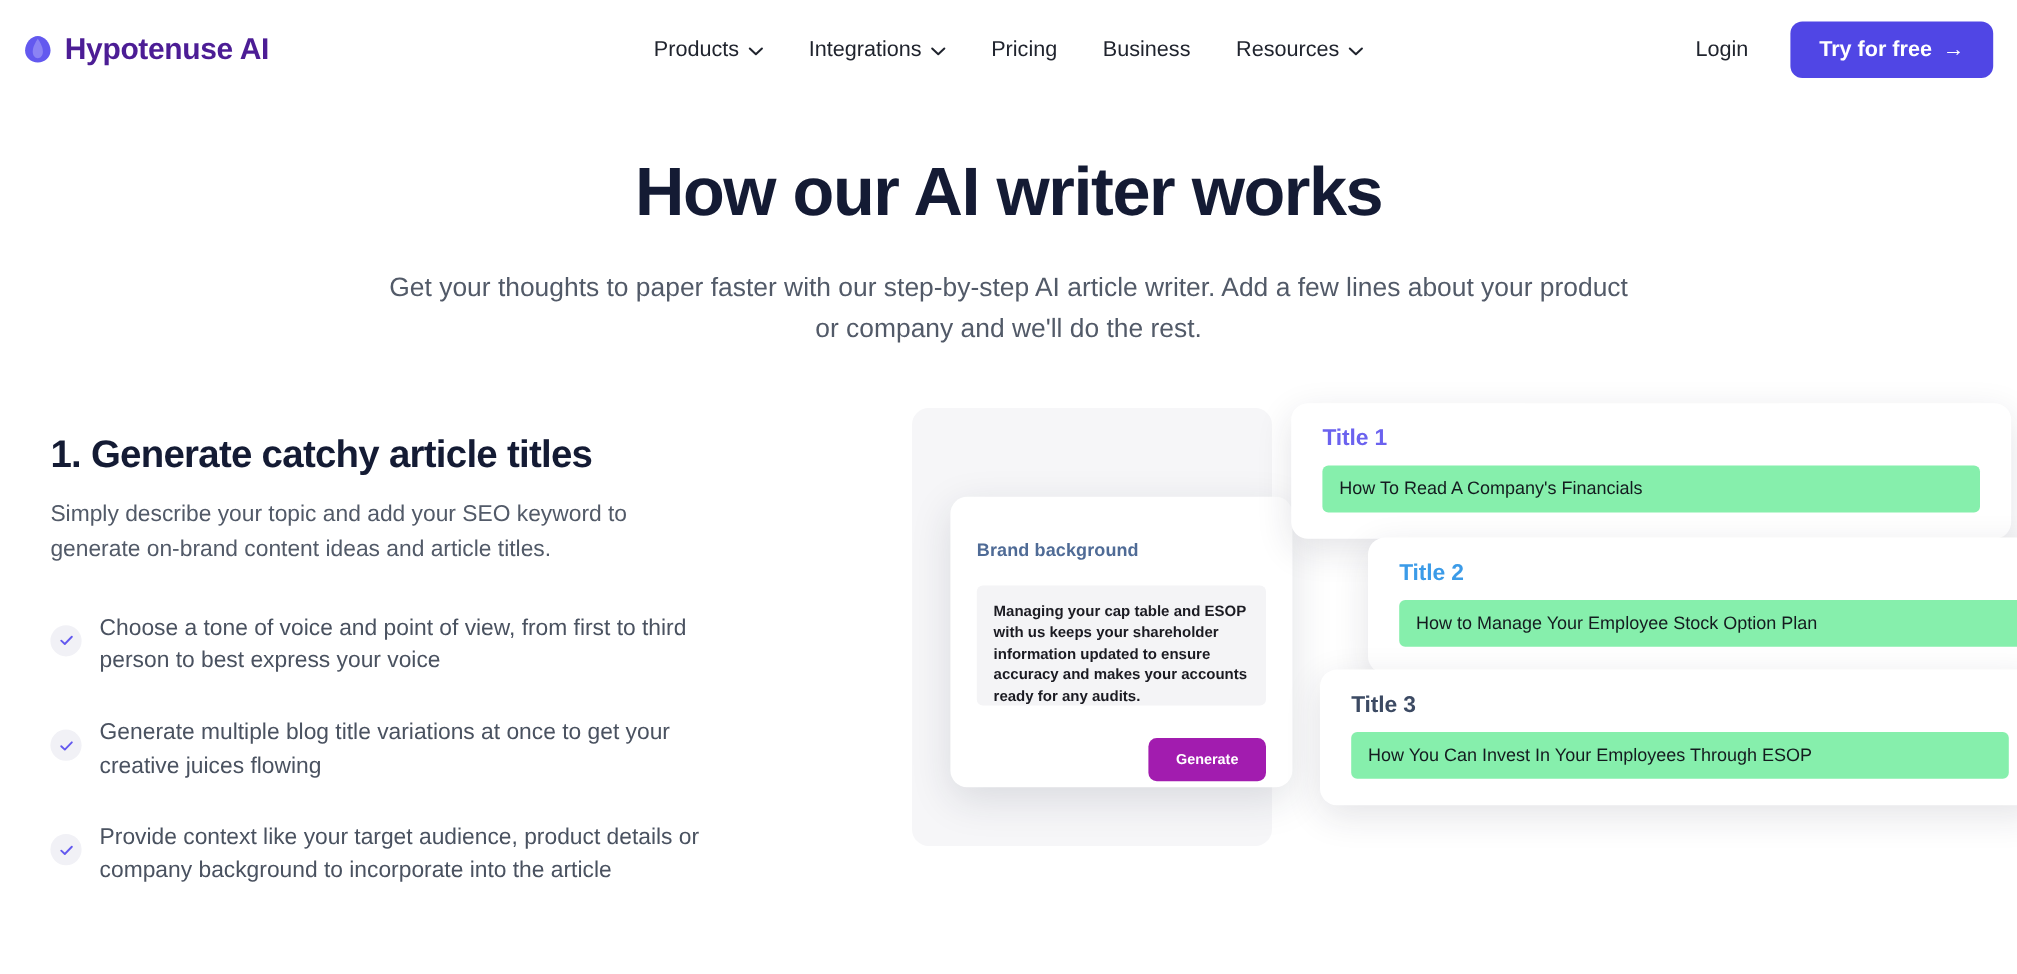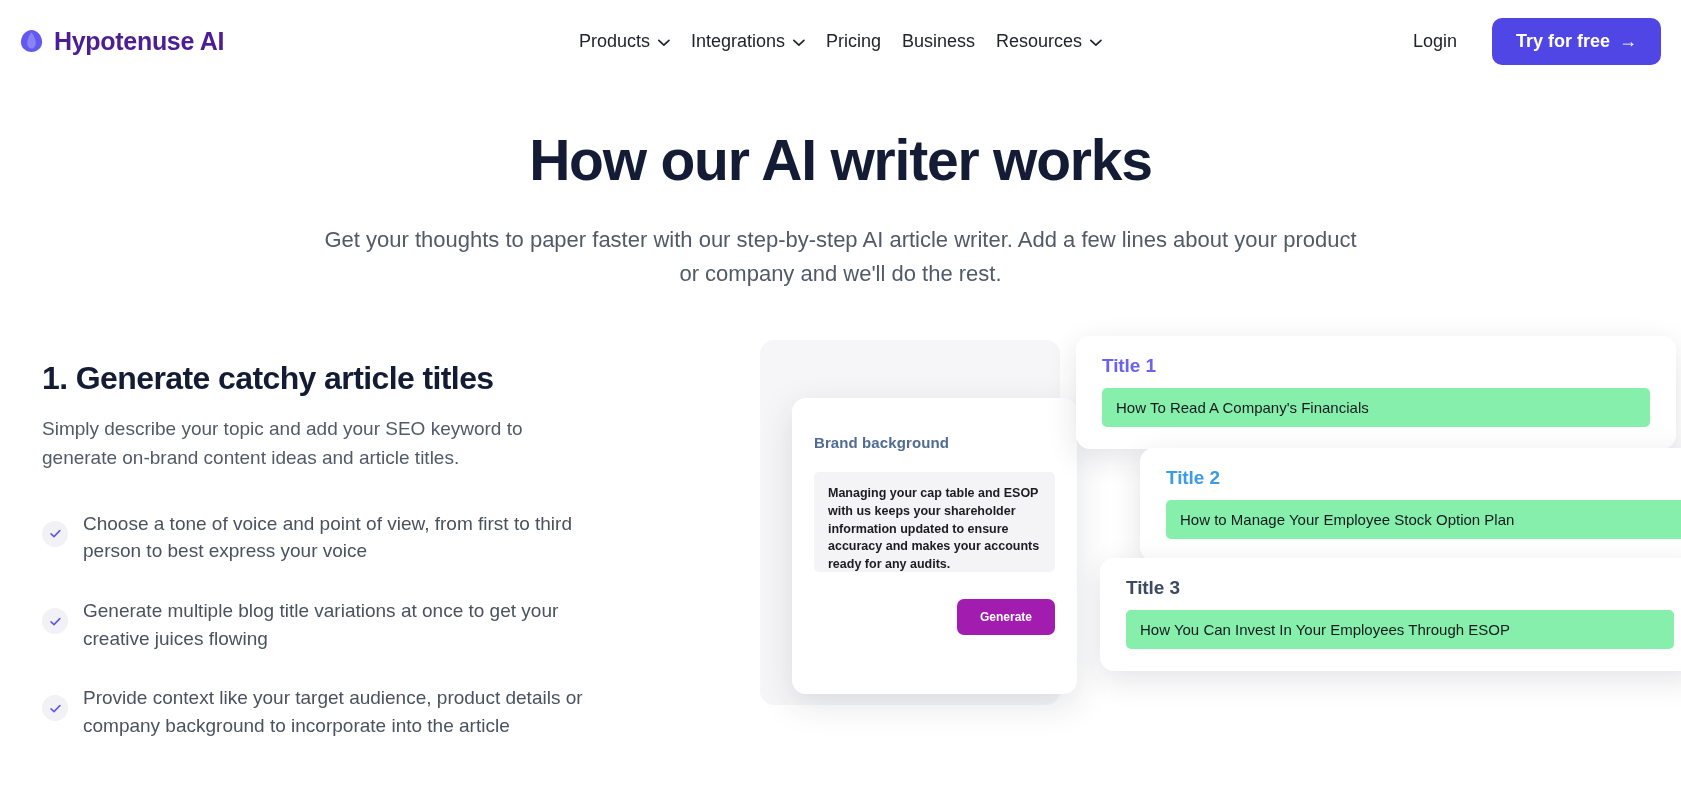--- a/index.html
+++ b/index.html
@@ -41,21 +41,21 @@
     letter-spacing: -0.3px;
     white-space: nowrap;
   }
 
   .nav {
     position: absolute;
     left: 50%;
     transform: translateX(-50%);
     display: flex;
     align-items: center;
-    gap: 21px;
+    gap: 38px;
   }
   .nav-item {
     display: flex;
     align-items: center;
     gap: 7px;
     font-size: 18px;
     color: #20242e;
     cursor: pointer;
     white-space: nowrap;
   }
@@ -177,23 +177,23 @@
   .ghost-card {
     left: 148px;
     top: 15px;
     width: 300px;
     height: 365px;
     background: #f6f6f8;
     border-radius: 14px;
   }
   .brand-card {
     left: 32px;
-    top: 58px;
+    top: 74px;
     width: 285px;
-    height: 296px;
+    height: 242px;
     box-shadow: 0 10px 34px rgba(30, 35, 60, 0.13);
     padding: 36px 22px 20px 22px;
   }
   .brand-label {
     font-size: 15px;
     font-weight: 700;
     color: #4f6b96;
     letter-spacing: 0.1px;
   }
   .brand-textarea {

